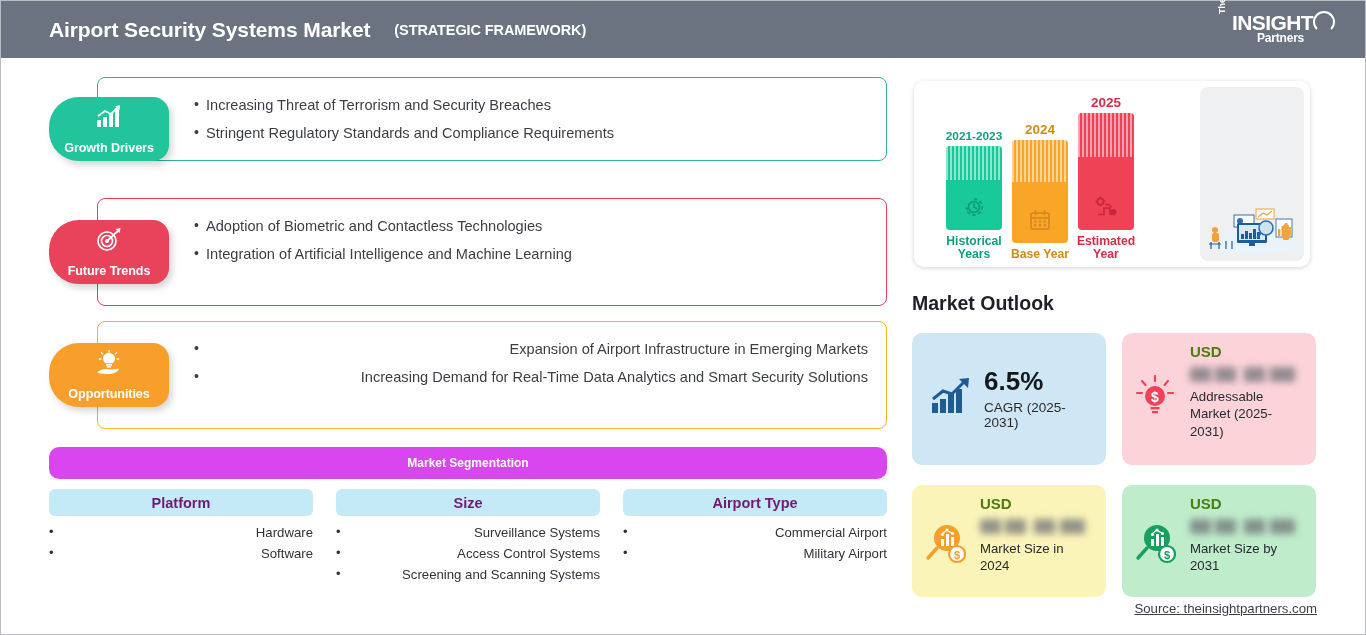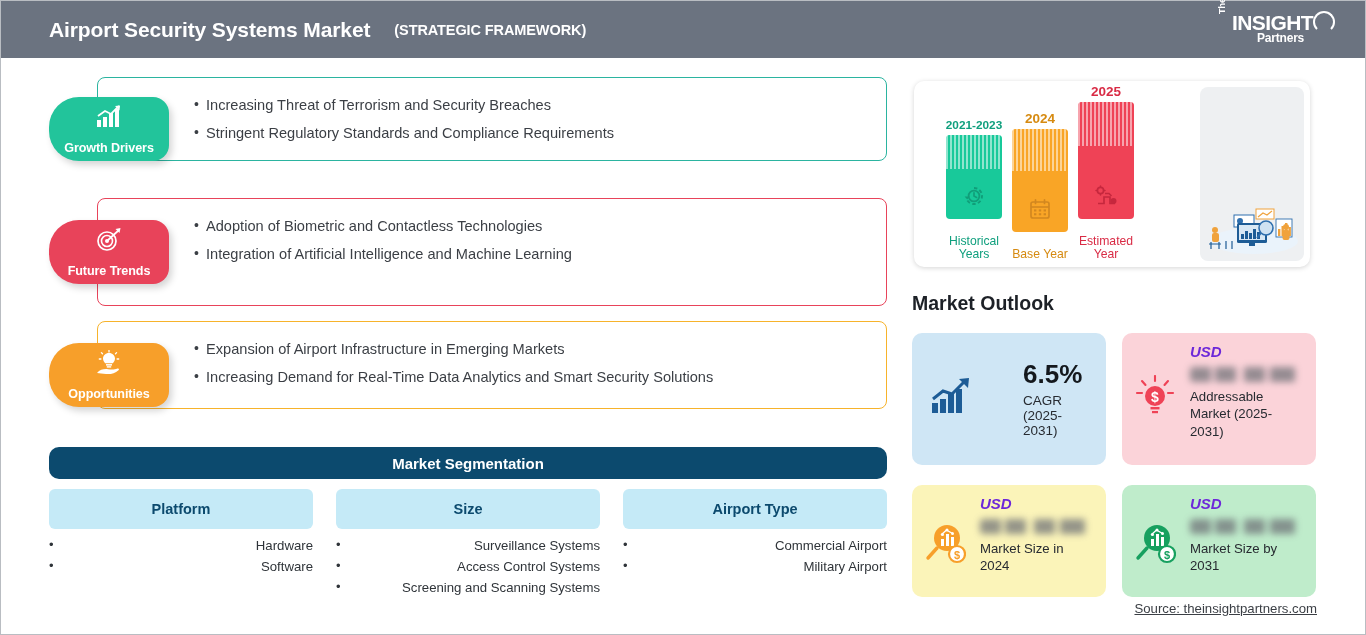--- a/index.html
+++ b/index.html
@@ -69,21 +69,21 @@
   
   .driver-box {
     position: absolute;
     left: 96px;
     width: 790px;
     border-radius: 8px;
     background: #ffffff;
   }
   .driver-box.growth  { top: 56px;  height: 84px; border: 1.4px solid #2bb4a0; margin-top: 20px; }
   .driver-box.trends  { top: 197px; height: 108px; border: 1.4px solid #e8435a; }
-  .driver-box.opps    { top: 320px; height: 88px; border: 1.4px solid #f7b32b; }
+  .driver-box.opps    { top: 320px; height: 108px; border: 1.4px solid #f7b32b; text-align: right; }
 
   .bullets {
     padding: 20px 18px 0 96px;
   }
   .bullet {
     font-size: 14.6px;
     color: #3b3f45;
     line-height: 1.0;
     margin-bottom: 13px;
     position: relative;
@@ -120,39 +120,39 @@
     width: 30px; height: 26px;
   }
   .badge.growth { top: 96px;  background: #22c49b; }
   .badge.trends { top: 219px; background: #e8435a; }
   .badge.opps   { top: 342px; background: #f79f2a; }
 
   
   .seg-header {
     position: absolute; left: 48px; top: 446px;
     width: 838px; height: 32px;
-    background: #0c4a6e;
+    background: #d946ef;
     border-radius: 10px;
     display: flex; align-items: center; justify-content: center;
-    color: #ffffff; font-size: 15px; font-weight: bold;
+    color: #ffffff; font-size: 12px; font-weight: bold;
   }
   .seg-col {
     position: absolute;
     top: 488px;
     width: 264px;
   }
   .seg-col.c0 { left: 48px; }
   .seg-col.c1 { left: 335px; }
   .seg-col.c2 { left: 622px; }
   .seg-title {
-    height: 40px;
+    height: 27px;
     background: #c5eaf7;
     border-radius: 6px;
     display: flex; align-items: center; justify-content: center;
-    font-size: 14.5px; font-weight: bold; color: #0c4a6e;
+    font-size: 14.5px; font-weight: bold; color: #701a75;
   }
   .seg-list { margin-top: 10px; text-align: right; }
   .seg-item {
     font-size: 13.2px;
     color: #2f3439;
     line-height: 1.0;
     margin-bottom: 8px;
     position: relative;
     padding-left: 11px;
   }
@@ -203,23 +203,23 @@
     width: 100%;
     opacity: 0.52;
   }
   .bar-icon {
     position: absolute; left: 50%; bottom: 12px;
     transform: translateX(-50%);
     width: 24px; height: 22px;
     opacity: 0.55;
   }
   .bar-caption {
-    margin-top: 16px;
+    margin-top: 5px;
     font-size: 12.2px;
-    font-weight: normal;
+    font-weight: bold;
     line-height: 1.05;
   }
 
   .forecast-panel {
     position: absolute; right: 6px; top: 6px;
     width: 104px; height: 174px;
     background: #eef0f2;
     border-radius: 8px;
   }
   .forecast-text {
@@ -247,26 +247,25 @@
     padding: 10px 12px;
   }
   .mcard.cagr  { left: 911px;  top: 332px; width: 194px; height: 132px; background: #cfe6f5; }
   .mcard.addr  { left: 1121px; top: 332px; width: 194px; height: 132px; background: #fbd3d9; }
   .mcard.size24{ left: 911px;  top: 484px; width: 194px; height: 112px; background: #fbf4b9; }
   .mcard.size31{ left: 1121px; top: 484px; width: 194px; height: 112px; background: #bfeccb; }
 
   .cagr-inner {
     display: flex; align-items: center; height: 100%;
     padding-left: 6px;
-    gap: 39px;
   }
   .cagr-value { font-size: 26px; font-weight: bold; color: #14181d; line-height: 1; }
   .cagr-label { font-size: 13.5px; color: #272b31; margin-top: 6px; }
 
-  .mcard-usd { font-size: 15px; font-weight: bold; color: #6d28d9; font-style: italic; }
+  .mcard-usd { font-size: 15px; font-weight: bold; color: #4d7c0f; }
   .mcard-blur {
     height: 15px;
     margin: 7px 0 6px 0;
     border-radius: 3px;
     filter: blur(3.6px);
     background: linear-gradient(90deg,
       #6d7076 0 18%, transparent 18% 22%,
       #6d7076 22% 40%, transparent 40% 47%,
       #6d7076 47% 66%, transparent 66% 70%,
       #6d7076 70% 92%, transparent 92%);

